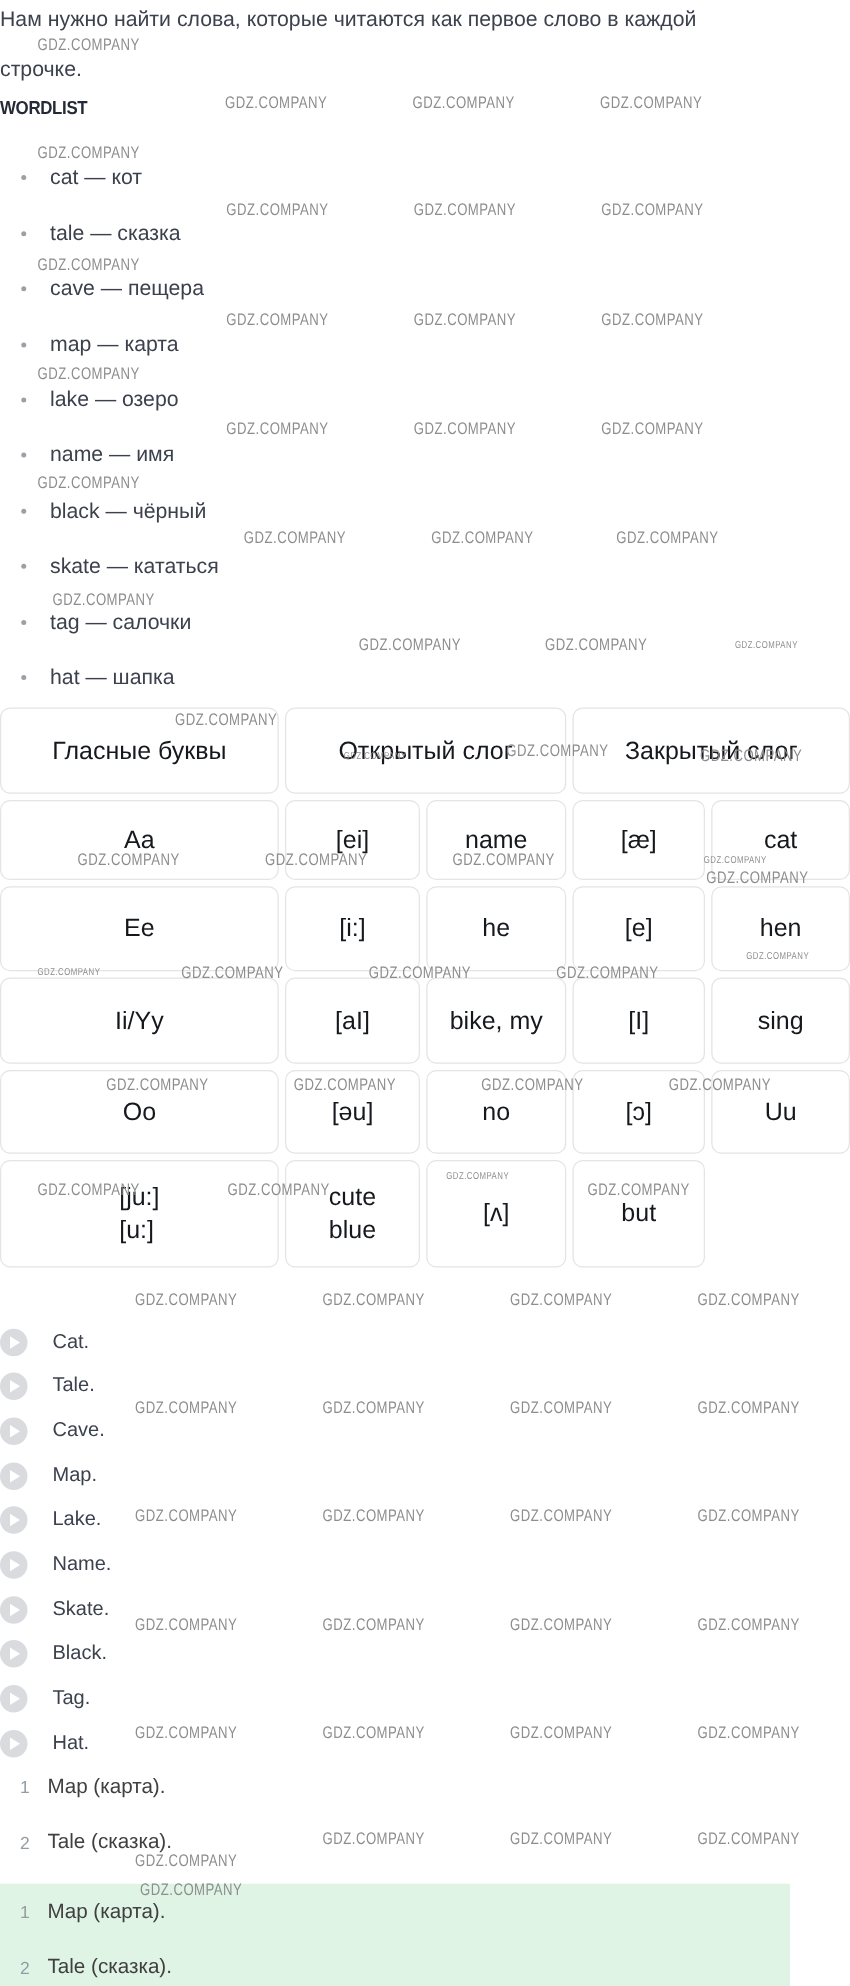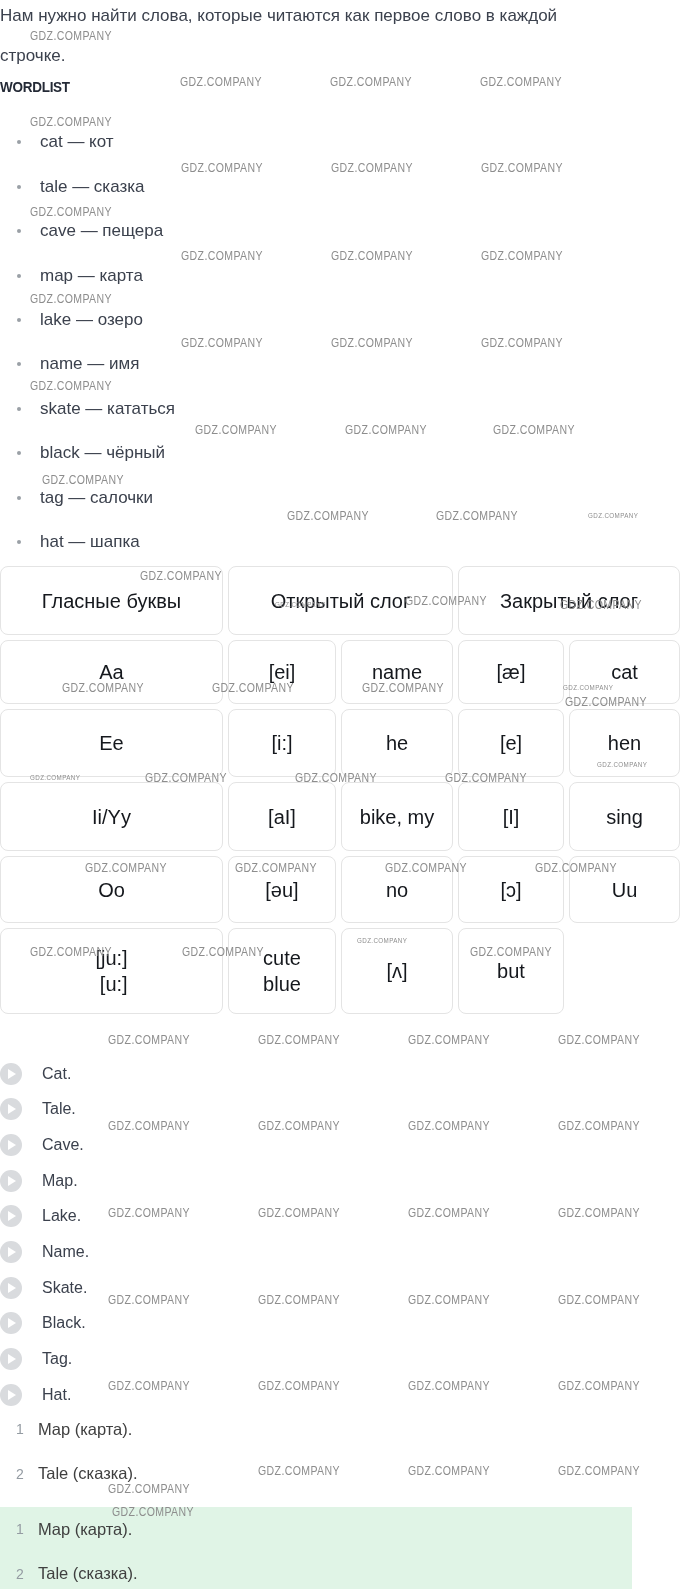--- a/index.html
+++ b/index.html
@@ -17,21 +17,21 @@
   .wordlist li{height:44.45px;display:flex;align-items:center;position:relative;}
   .wordlist li .dot{position:absolute;left:17px;width:4px;height:4px;border-radius:50%;
          background:#9aa0a6;}
   .wordlist li .wtext{margin-left:40px;font-size:17px;font-weight:500;color:#3b414d;text-align:right;}
   
   .ptable{position:absolute;left:0;top:566px;width:680px;display:grid;
           grid-template-columns:223px 108px 112px 106px 111px;
           grid-template-rows:69px 64px 68px 69px 67px 86px;
           column-gap:5px;row-gap:5px;}
   .pcell{border:1px solid #e4e4e4;border-radius:8px;background:#fff;display:flex;
-         align-items:center;justify-content:center;text-align:right;
+         align-items:center;justify-content:center;text-align:left;
          font-size:20px;font-weight:500;color:#15181d;white-space:pre-line;line-height:1.3;}
   .hc1{grid-column:1;}
   .hc2{grid-column:2 / span 2;}
   .hc3{grid-column:4 / span 2;}
   
   .audio{position:absolute;left:0;top:1056px;margin:0;padding:0;list-style:none;width:680px;}
   .audio li{height:35.65px;display:flex;align-items:center;position:relative;}
   .play{position:absolute;left:0;width:22px;height:22px;border-radius:50%;background:#d9dbde;}
   .play::after{content:"";position:absolute;left:8px;top:6px;width:0;height:0;
        border-left:8px solid #ffffff;border-top:5px solid transparent;border-bottom:5px solid transparent;}
@@ -87,26 +87,26 @@
       <span class="wtext">lake — озеро</span>
     </li>
 
     <li>
       <span class="dot"></span>
       <span class="wtext">name — имя</span>
     </li>
 
     <li>
       <span class="dot"></span>
+      <span class="wtext">black — чёрный</span>
+    </li>
+
+    <li>
+      <span class="dot"></span>
       <span class="wtext">skate — кататься</span>
-    </li>
-
-    <li>
-      <span class="dot"></span>
-      <span class="wtext">black — чёрный</span>
     </li>
 
     <li>
       <span class="dot"></span>
       <span class="wtext">tag — салочки</span>
     </li>
 
     <li>
       <span class="dot"></span>
       <span class="wtext">hat — шапка</span>

